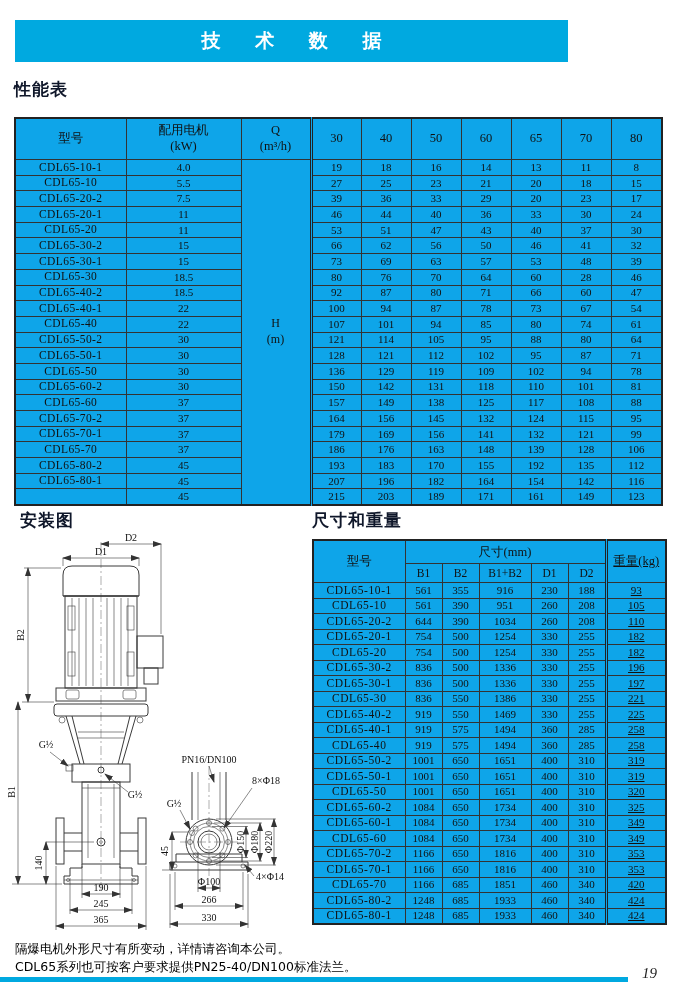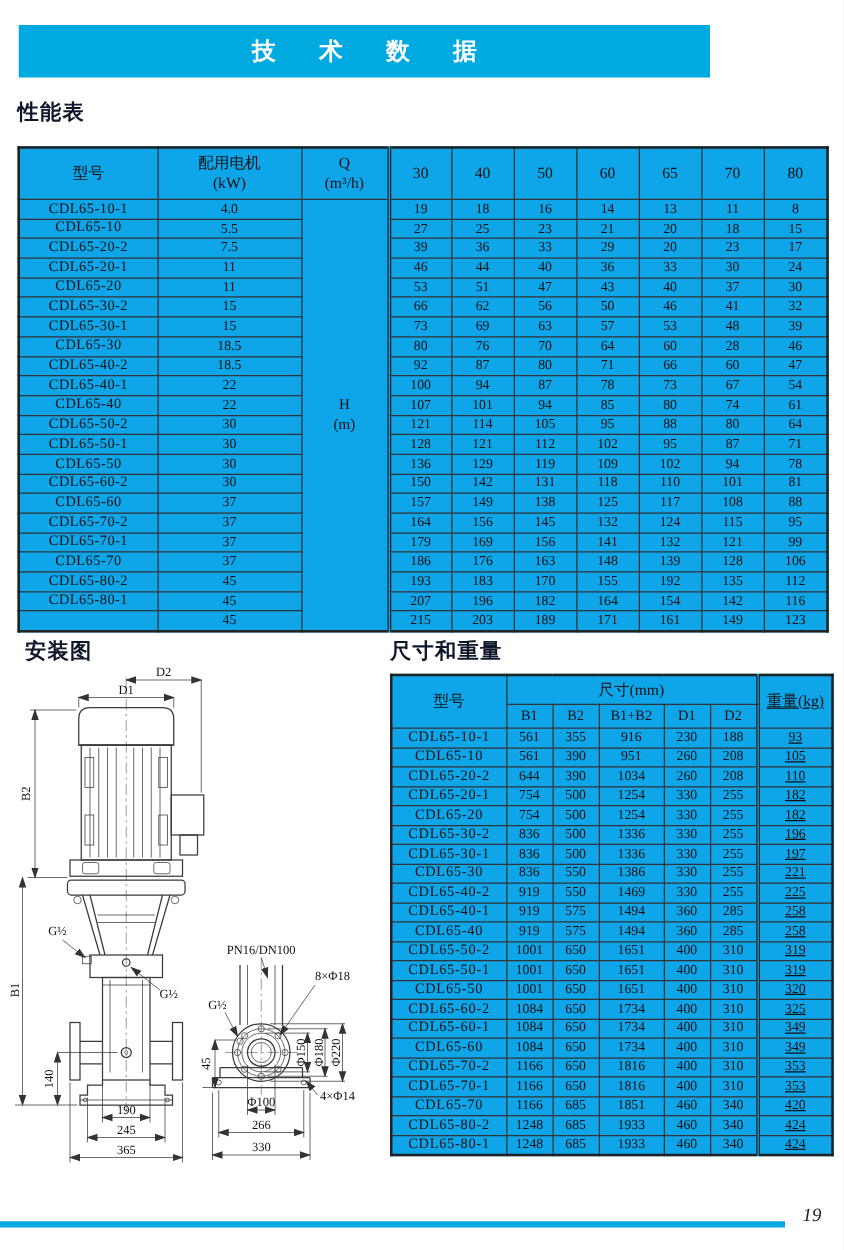--- a/index.html
+++ b/index.html
@@ -686,16 +686,18 @@
           <td>1248</td>
           <td>685</td>
           <td>1933</td>
           <td>460</td>
           <td>340</td>
           <td class="weight">424</td>
         </tr>
       </tbody>
   </table>
 
+  <div class="note n1">隔爆电机外形尺寸有所变动，详情请咨询本公司。</div>
+  <div class="note n2">CDL65系列也可按客户要求提供PN25-40/DN100标准法兰。</div>
   <div class="cyanline" style="background: rgb(0, 169, 224);"></div>
   <div class="pagenum">19</div>
 
 </div>
 
 </body></html>

